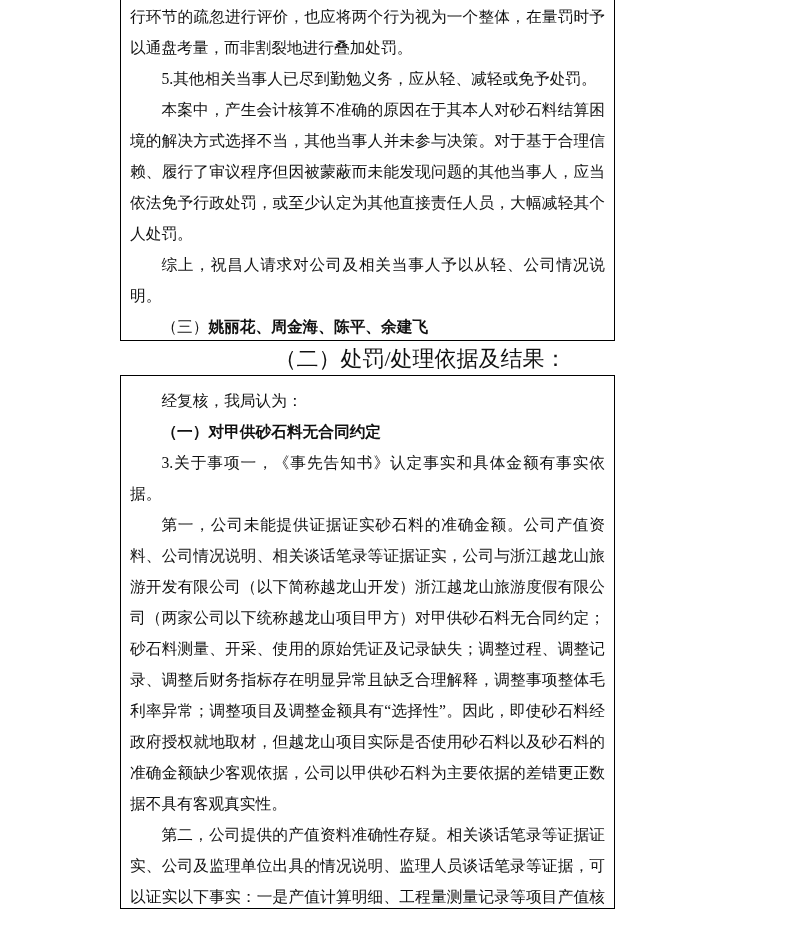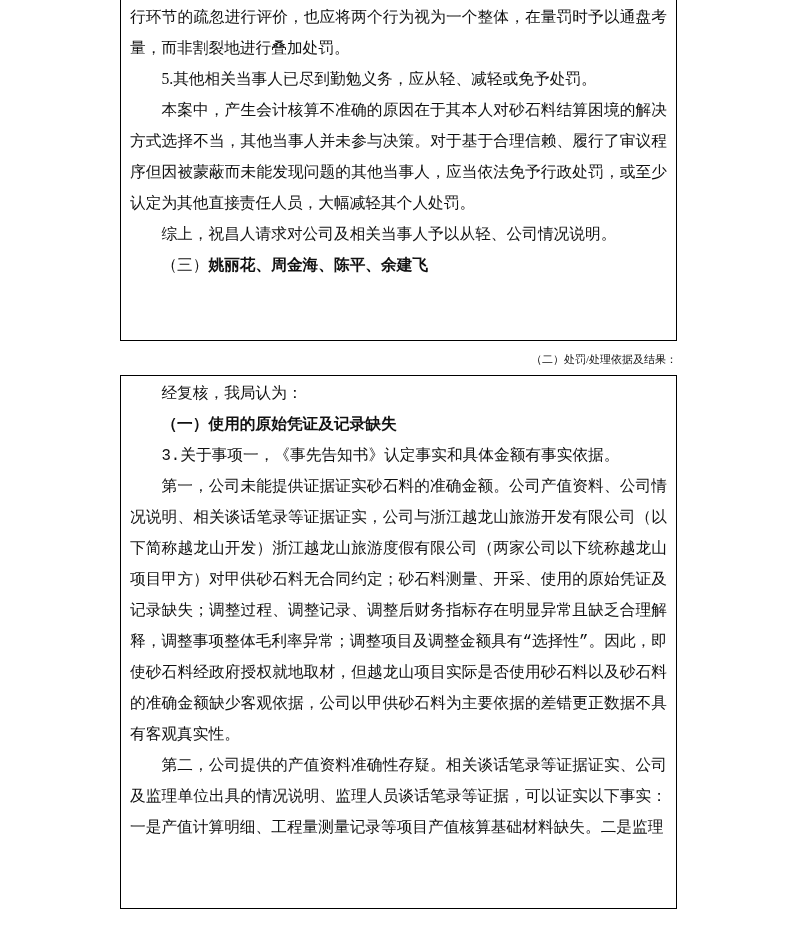--- a/index.html
+++ b/index.html
@@ -11,69 +11,68 @@
     position: relative;
     overflow: hidden;
   }
   .page {
     position: absolute; left: 0; top: 0;
     width: 789px; height: 925px;
     background: #ffffff;
   }
   .textbox {
     position: absolute; left: 120px;
-    width: 557px;
+    width: 495px;
     border: 1.5px solid #000000;
     background: #ffffff;
     padding: 0 9px;
     font-size: 15.7px;
     line-height: 31px;
     text-align: justify;
     overflow: hidden;
   }
   #box1 {
     top: 0; height: 341px;
     border-top: none;
     padding-top: 1px;
   }
   #box2 {
     top: 375px; height: 534px;
-    padding-top: 3px;
-    font-family: Liberation Mono, monospace;
+    padding-top: 9px;
   }
   .para { text-indent: 2em; }
   .para.noindent { text-indent: 0; }
   .para.bold { font-weight: bold; }
   .para b { font-weight: bold; }
   .section-heading {
     position: absolute; left: 120px; top: 343px;
     width: 557px; height: 32px;
     line-height: 32px;
-    font-size: 11px;
+    font-size: 22px;
     text-indent: 2em;
-    text-align: right;
+    text-align: center;
     color: #111111;
   }
 </style>
 </head>
 <body>
 
 <div class="page">
 
   <div class="textbox" id="box1">
     <p class="para noindent">行环节的疏忽进行评价，也应将两个行为视为一个整体，在量罚时予以通盘考量，而非割裂地进行叠加处罚。</p>
     <p class="para">5.其他相关当事人已尽到勤勉义务，应从轻、减轻或免予处罚。</p>
     <p class="para">本案中，产生会计核算不准确的原因在于其本人对砂石料结算困境的解决方式选择不当，其他当事人并未参与决策。对于基于合理信赖、履行了审议程序但因被蒙蔽而未能发现问题的其他当事人，应当依法免予行政处罚，或至少认定为其他直接责任人员，大幅减轻其个人处罚。</p>
     <p class="para">综上，祝昌人请求对公司及相关当事人予以从轻、公司情况说明。</p>
     <p class="para"><span>（三）</span><b>姚丽花、周金海、陈平、余建飞</b></p>
   </div>
 
   <div class="section-heading">（二）处罚/处理依据及结果：</div>
 
   <div class="textbox" id="box2">
     <p class="para">经复核，我局认为：</p>
-    <p class="para bold">（一）使用的原始凭证及记录缺失</p>
+    <p class="para bold">（一）对甲供砂石料无合同约定</p>
     <p class="para">3.关于事项一，《事先告知书》认定事实和具体金额有事实依据。</p>
     <p class="para">第一，公司未能提供证据证实砂石料的准确金额。公司产值资料、公司情况说明、相关谈话笔录等证据证实，公司与浙江越龙山旅游开发有限公司（以下简称越龙山开发）浙江越龙山旅游度假有限公司（两家公司以下统称越龙山项目甲方）对甲供砂石料无合同约定；砂石料测量、开采、使用的原始凭证及记录缺失；调整过程、调整记录、调整后财务指标存在明显异常且缺乏合理解释，调整事项整体毛利率异常；调整项目及调整金额具有“选择性”。因此，即使砂石料经政府授权就地取材，但越龙山项目实际是否使用砂石料以及砂石料的准确金额缺少客观依据，公司以甲供砂石料为主要依据的差错更正数据不具有客观真实性。</p>
     <p class="para">第二，公司提供的产值资料准确性存疑。相关谈话笔录等证据证实、公司及监理单位出具的情况说明、监理人员谈话笔录等证据，可以证实以下事实：一是产值计算明细、工程量测量记录等项目产值核算基础材料缺失。二是监理</p>
   </div>
 
 </div>
 
 </body></html>

